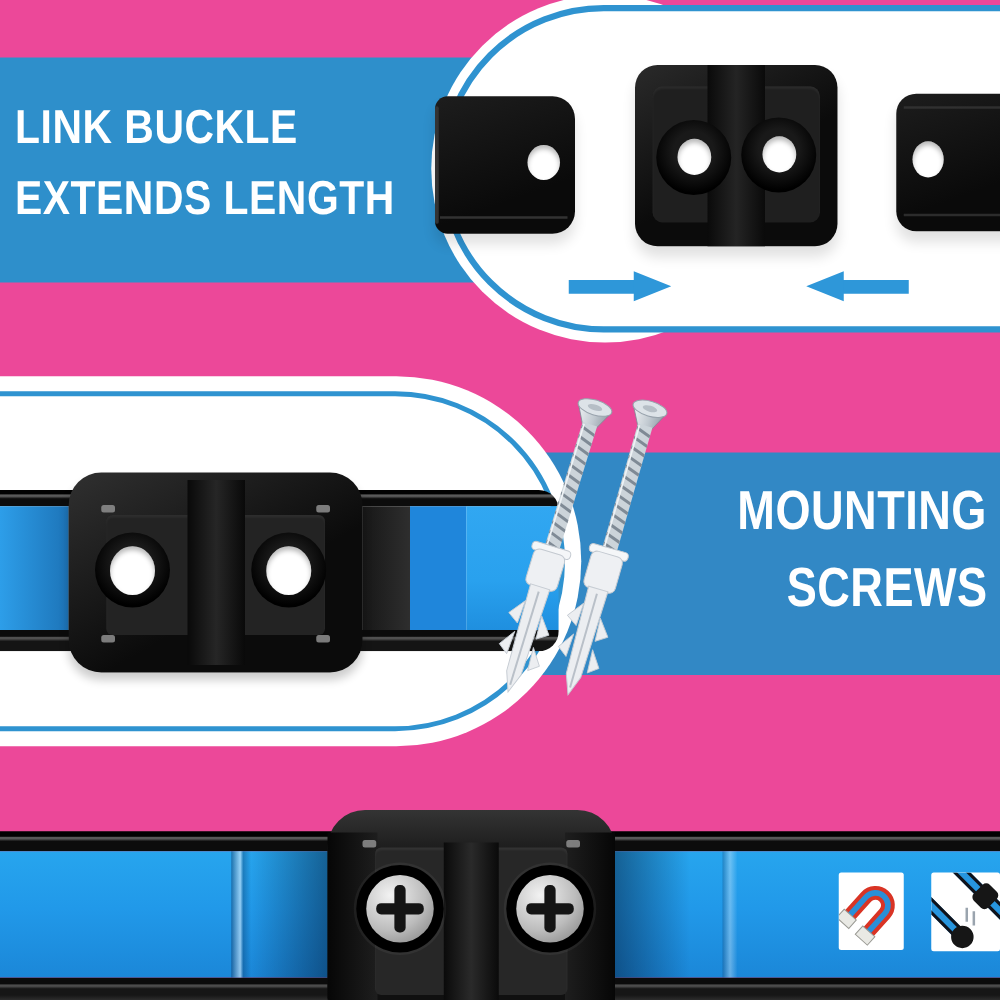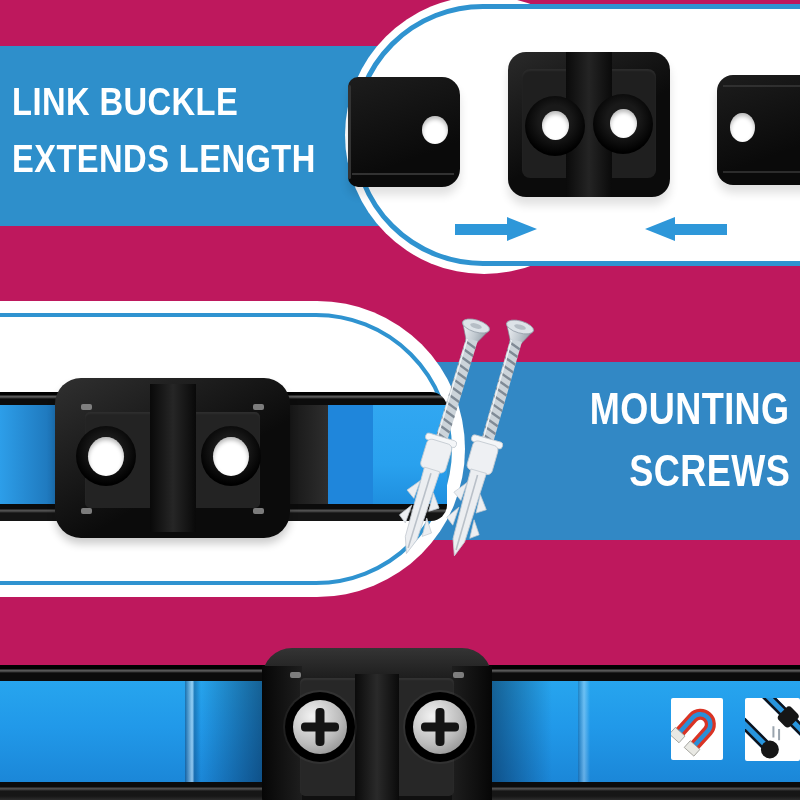--- a/index.html
+++ b/index.html
@@ -8,21 +8,21 @@
     --outline-blue:#2F93D0;
     --arrow-blue:#2E97D9;
     --rail-bright:#2199E9;
     --rail-insert:#29A1EE;
     --rail-medium:#1F86DB;
     --rail-black:#101010;
   }
   *{margin:0;padding:0;box-sizing:border-box;}
   html,body{background:#888;}
   #stage{
-    position:relative;width:800px;height:800px;background:#be185d;
+    position:relative;width:800px;height:800px;background:#ec4899;
     overflow:hidden;font-family:"Liberation Sans",sans-serif;margin:0 auto;
   }
   .abs{position:absolute;}
 
   
   #banner{left:0;top:46px;width:460px;height:180px;background:var(--banner-blue);z-index:1;}
   .banner-line{position:absolute;left:12px;color:#fff;font-weight:bold;font-size:38px;
     line-height:1;white-space:nowrap;transform:scaleX(.86);transform-origin:left top;
     letter-spacing:.5px;}
   #banner-line1{top:37px;}

